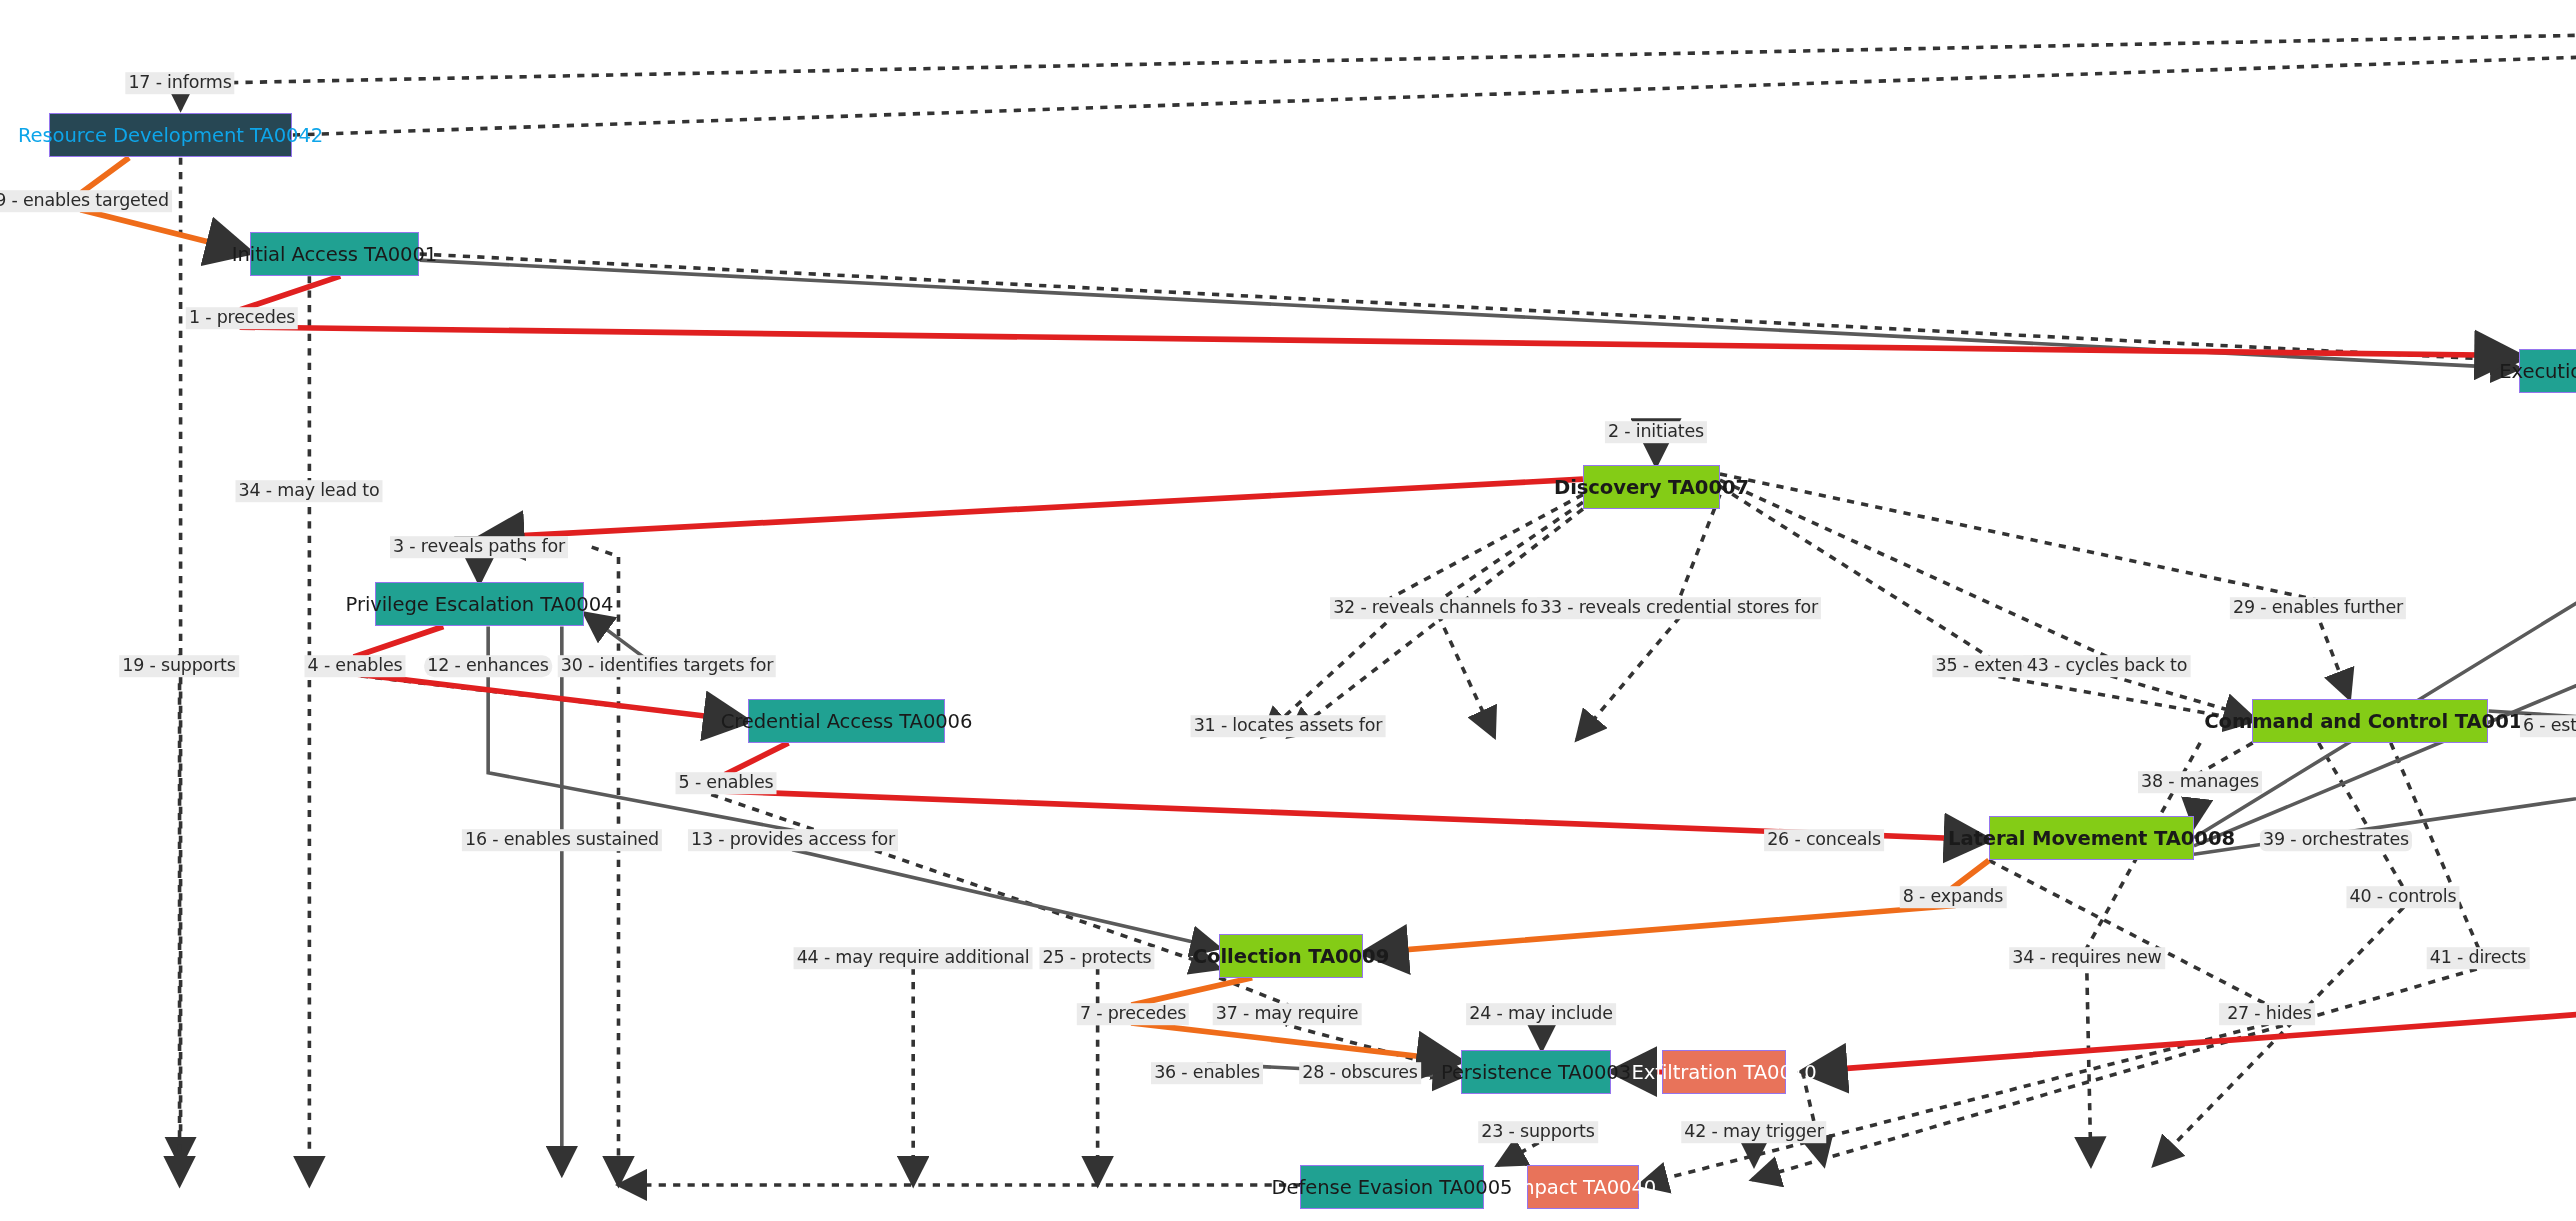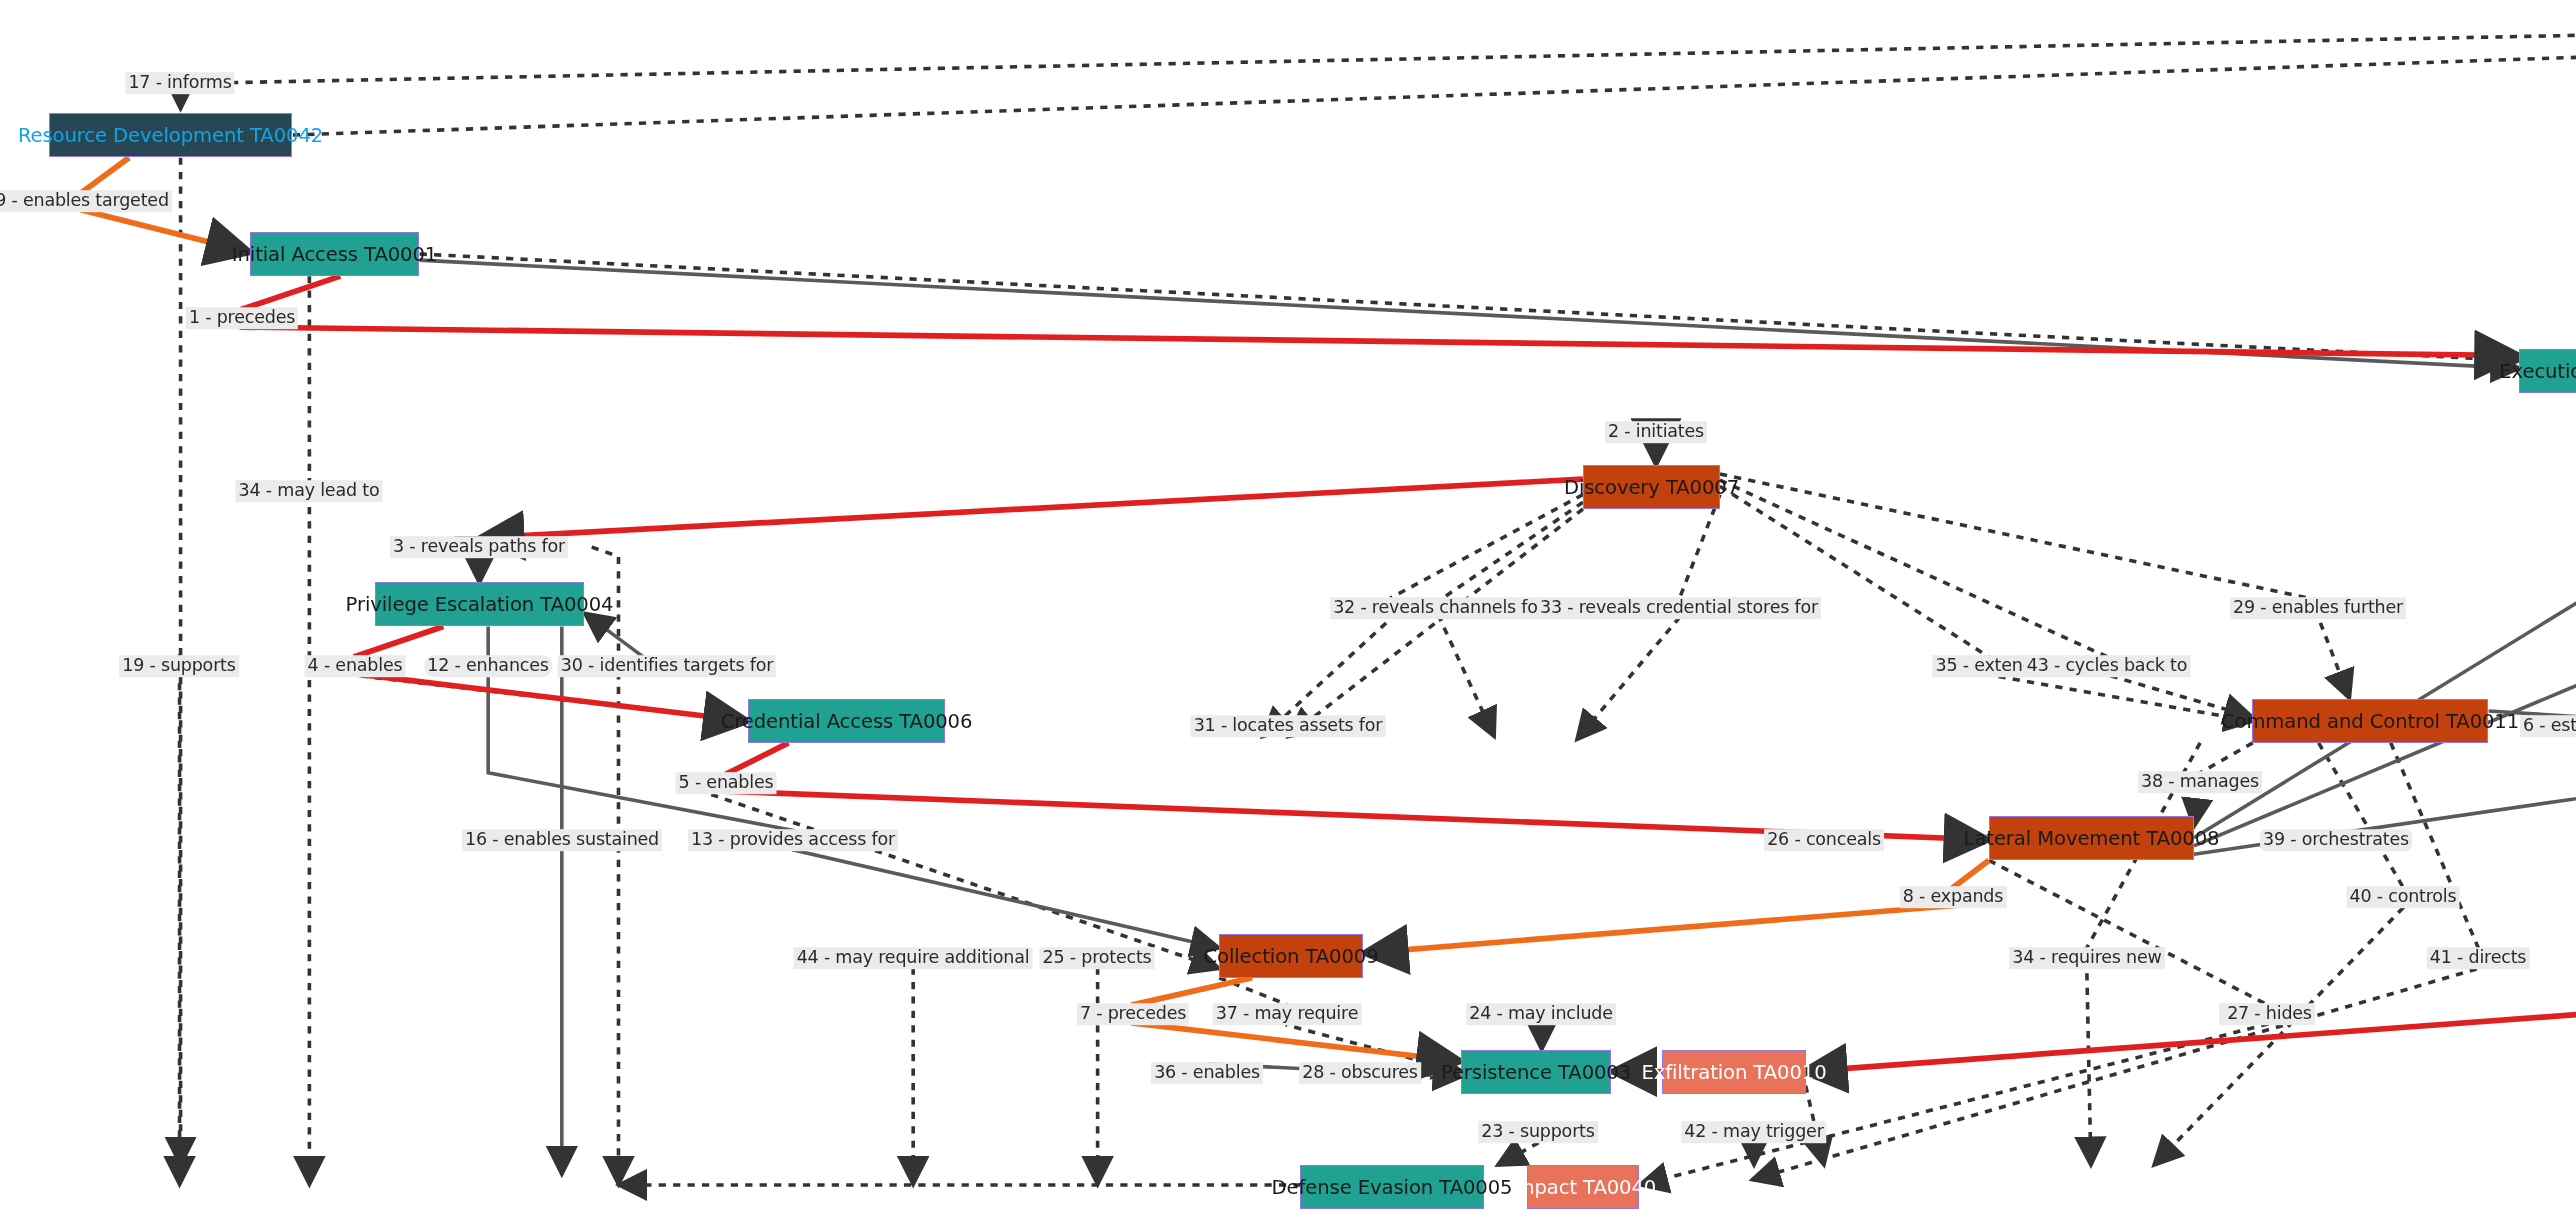--- a/index.html
+++ b/index.html
@@ -13,21 +13,21 @@
     border:1.5px solid #9575ee;
     display:flex;align-items:center;justify-content:center;
     font-size:19.6px;
     font-family:"DejaVu Sans", sans-serif;
     white-space:nowrap;
     letter-spacing:-0.1px;
     z-index:20;
   }
   .n-teal{background:#20a192;color:#1a1a1a;}
   .n-dark{background:#274754;color:#0ea5e9;}
-  .n-gold{background:#c2410c;color:#1a1a1a;}
+  .n-gold{background:#84cc16;color:#1a1a1a;font-weight:bold;}
   .n-salmon{background:#e8735a;color:#ffffff;}
 
   .elabel{
     position:absolute;
     background:#ebebeb;
     color:#2a2a2a;
     font-size:17.5px;
     font-family:"DejaVu Sans", sans-serif;
     line-height:1.12;
     padding:1px 3.1px;
@@ -151,21 +151,21 @@
       </div>
       <div class="node n-gold" style="left: 1989px; top: 816px; width: 205px; height: 44px;">
         <span>Lateral Movement TA0008</span>
       </div>
       <div class="node n-gold" style="left: 1219px; top: 934px; width: 144px; height: 44px;">
         <span>Collection TA0009</span>
       </div>
       <div class="node n-teal" style="left: 1461px; top: 1050px; width: 150px; height: 44px;">
         <span>Persistence TA0003</span>
       </div>
-      <div class="node n-salmon" style="left: 1662px; top: 1050px; width: 144px; height: 44px;">
+      <div class="node n-salmon" style="left: 1662px; top: 1050px; width: 124px; height: 44px;">
         <span>Exfiltration TA0010</span>
       </div>
       <div class="node n-teal" style="left: 1300px; top: 1165px; width: 184px; height: 44px;">
         <span>Defense Evasion TA0005</span>
       </div>
       <div class="node n-salmon" style="left: 1527px; top: 1165px; width: 112px; height: 44px;">
         <span>Impact TA0040</span>
       </div>
     </div>
   <div id="label-layer">

